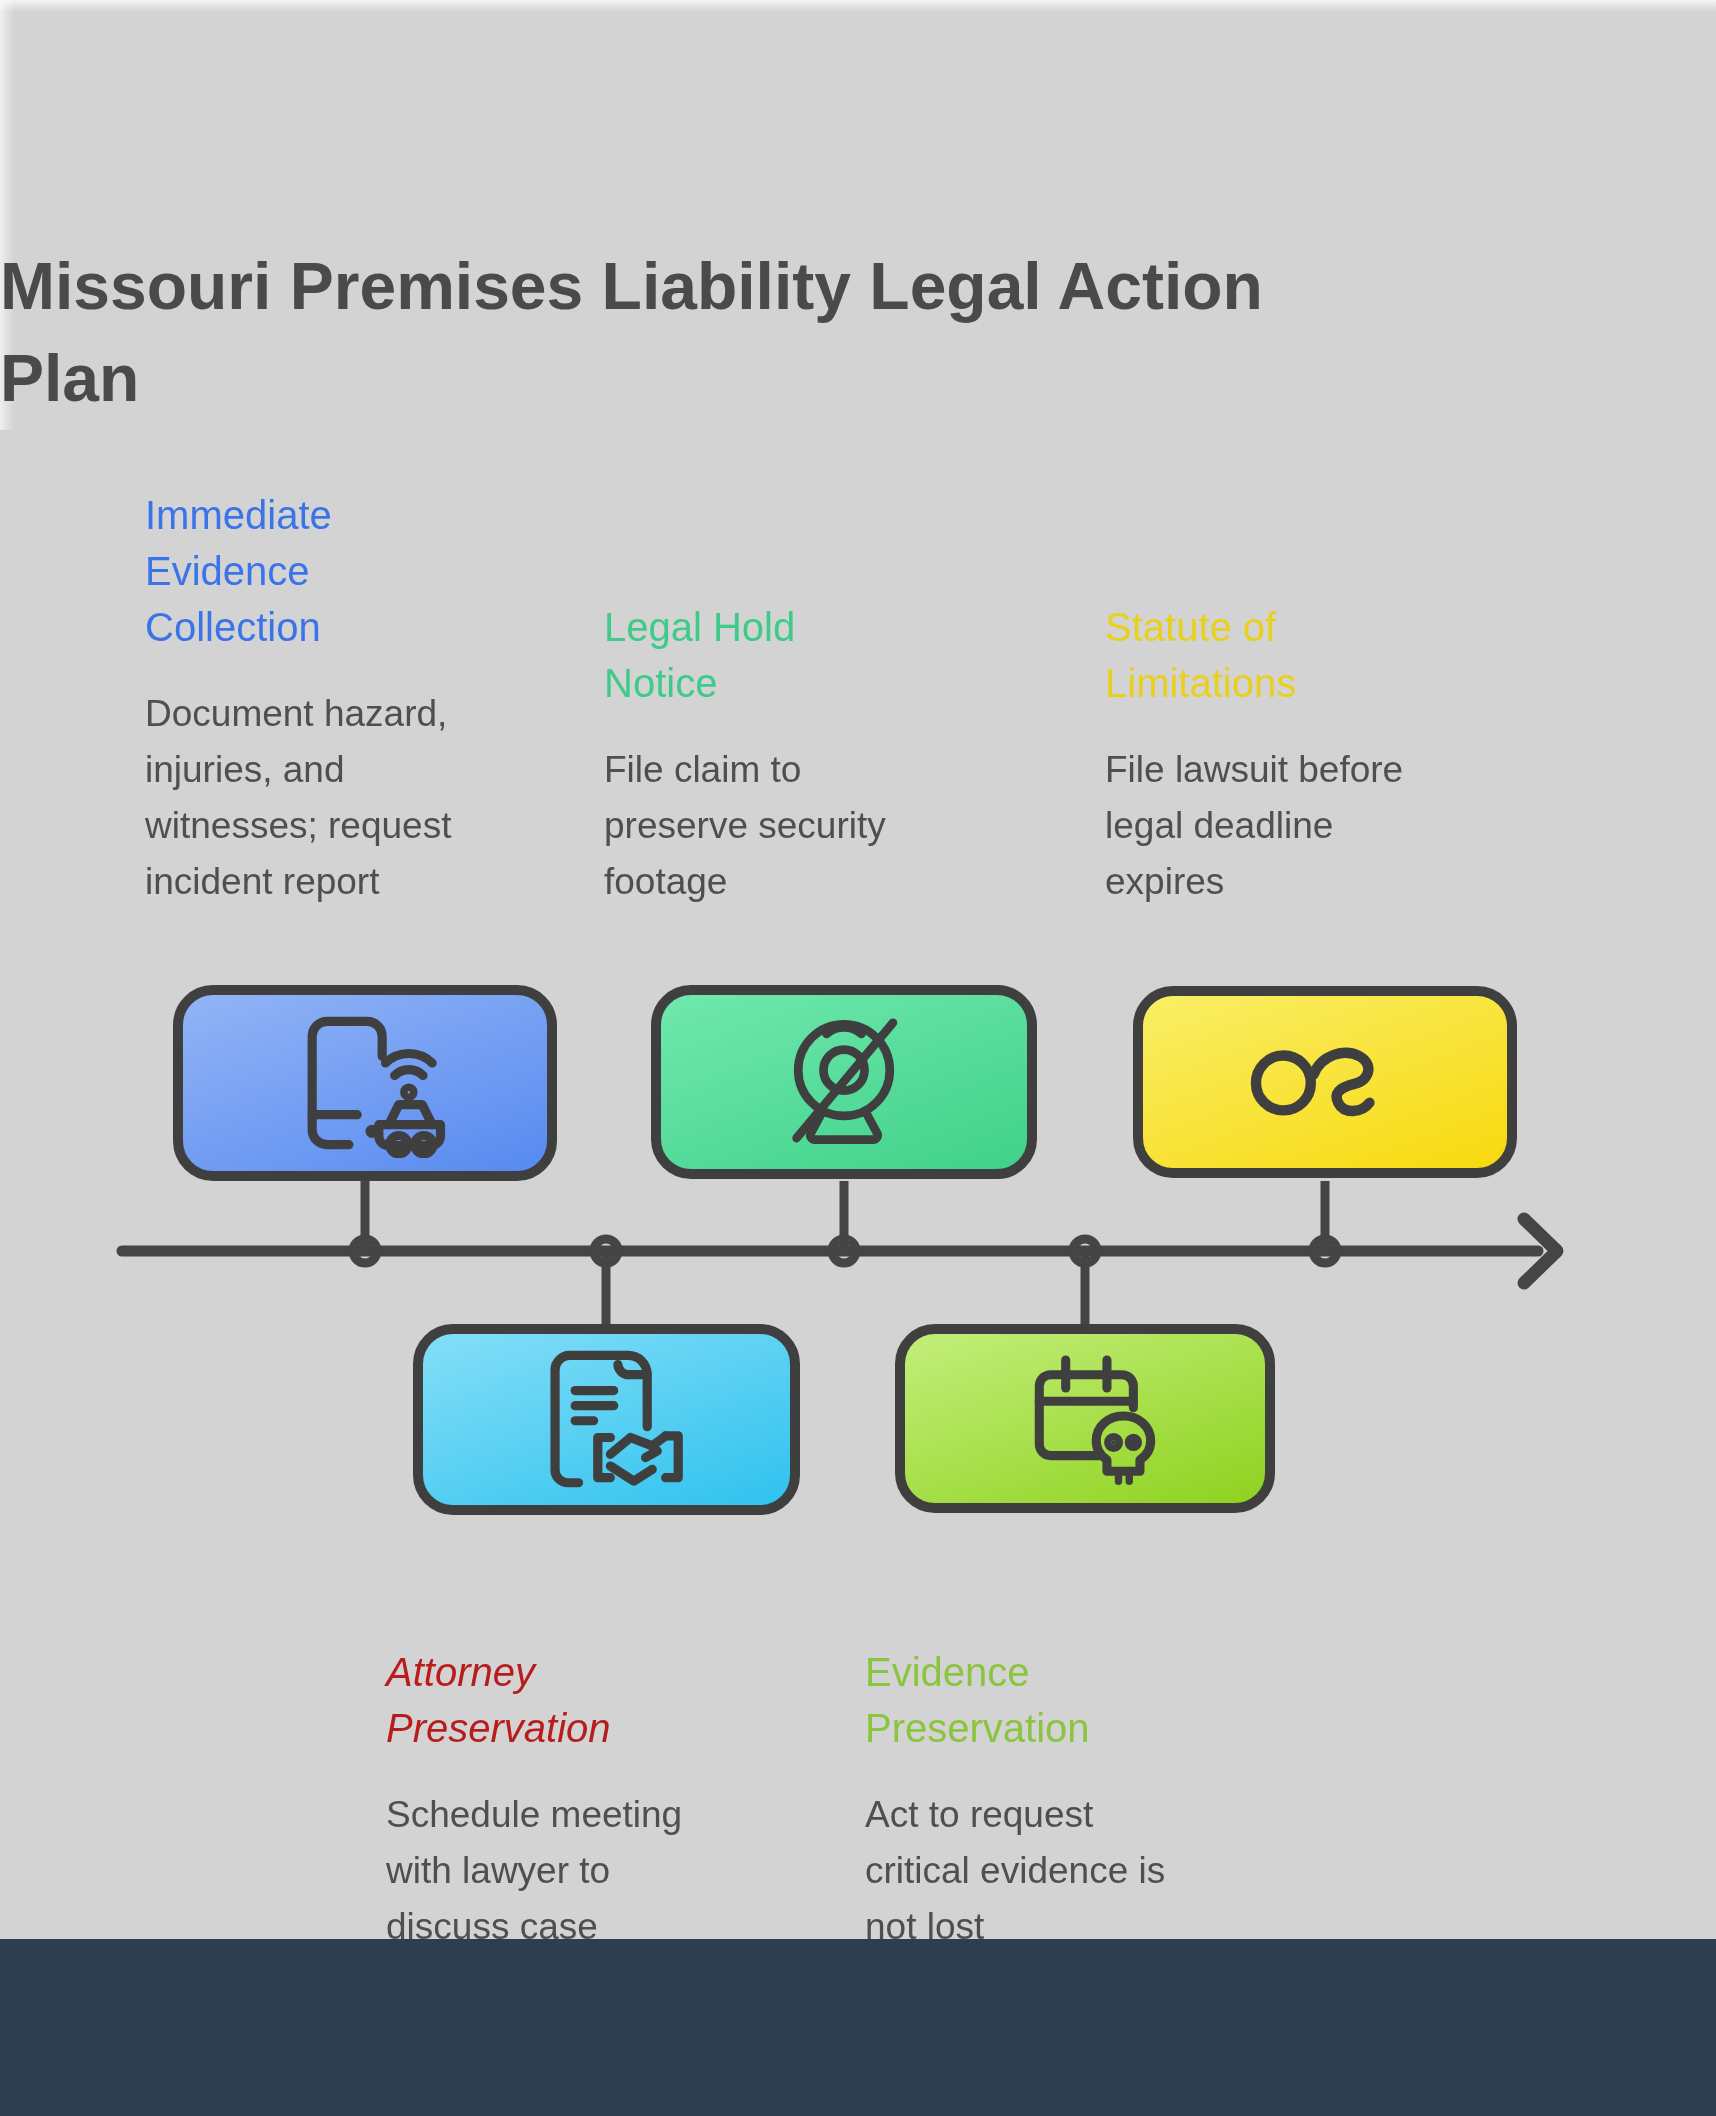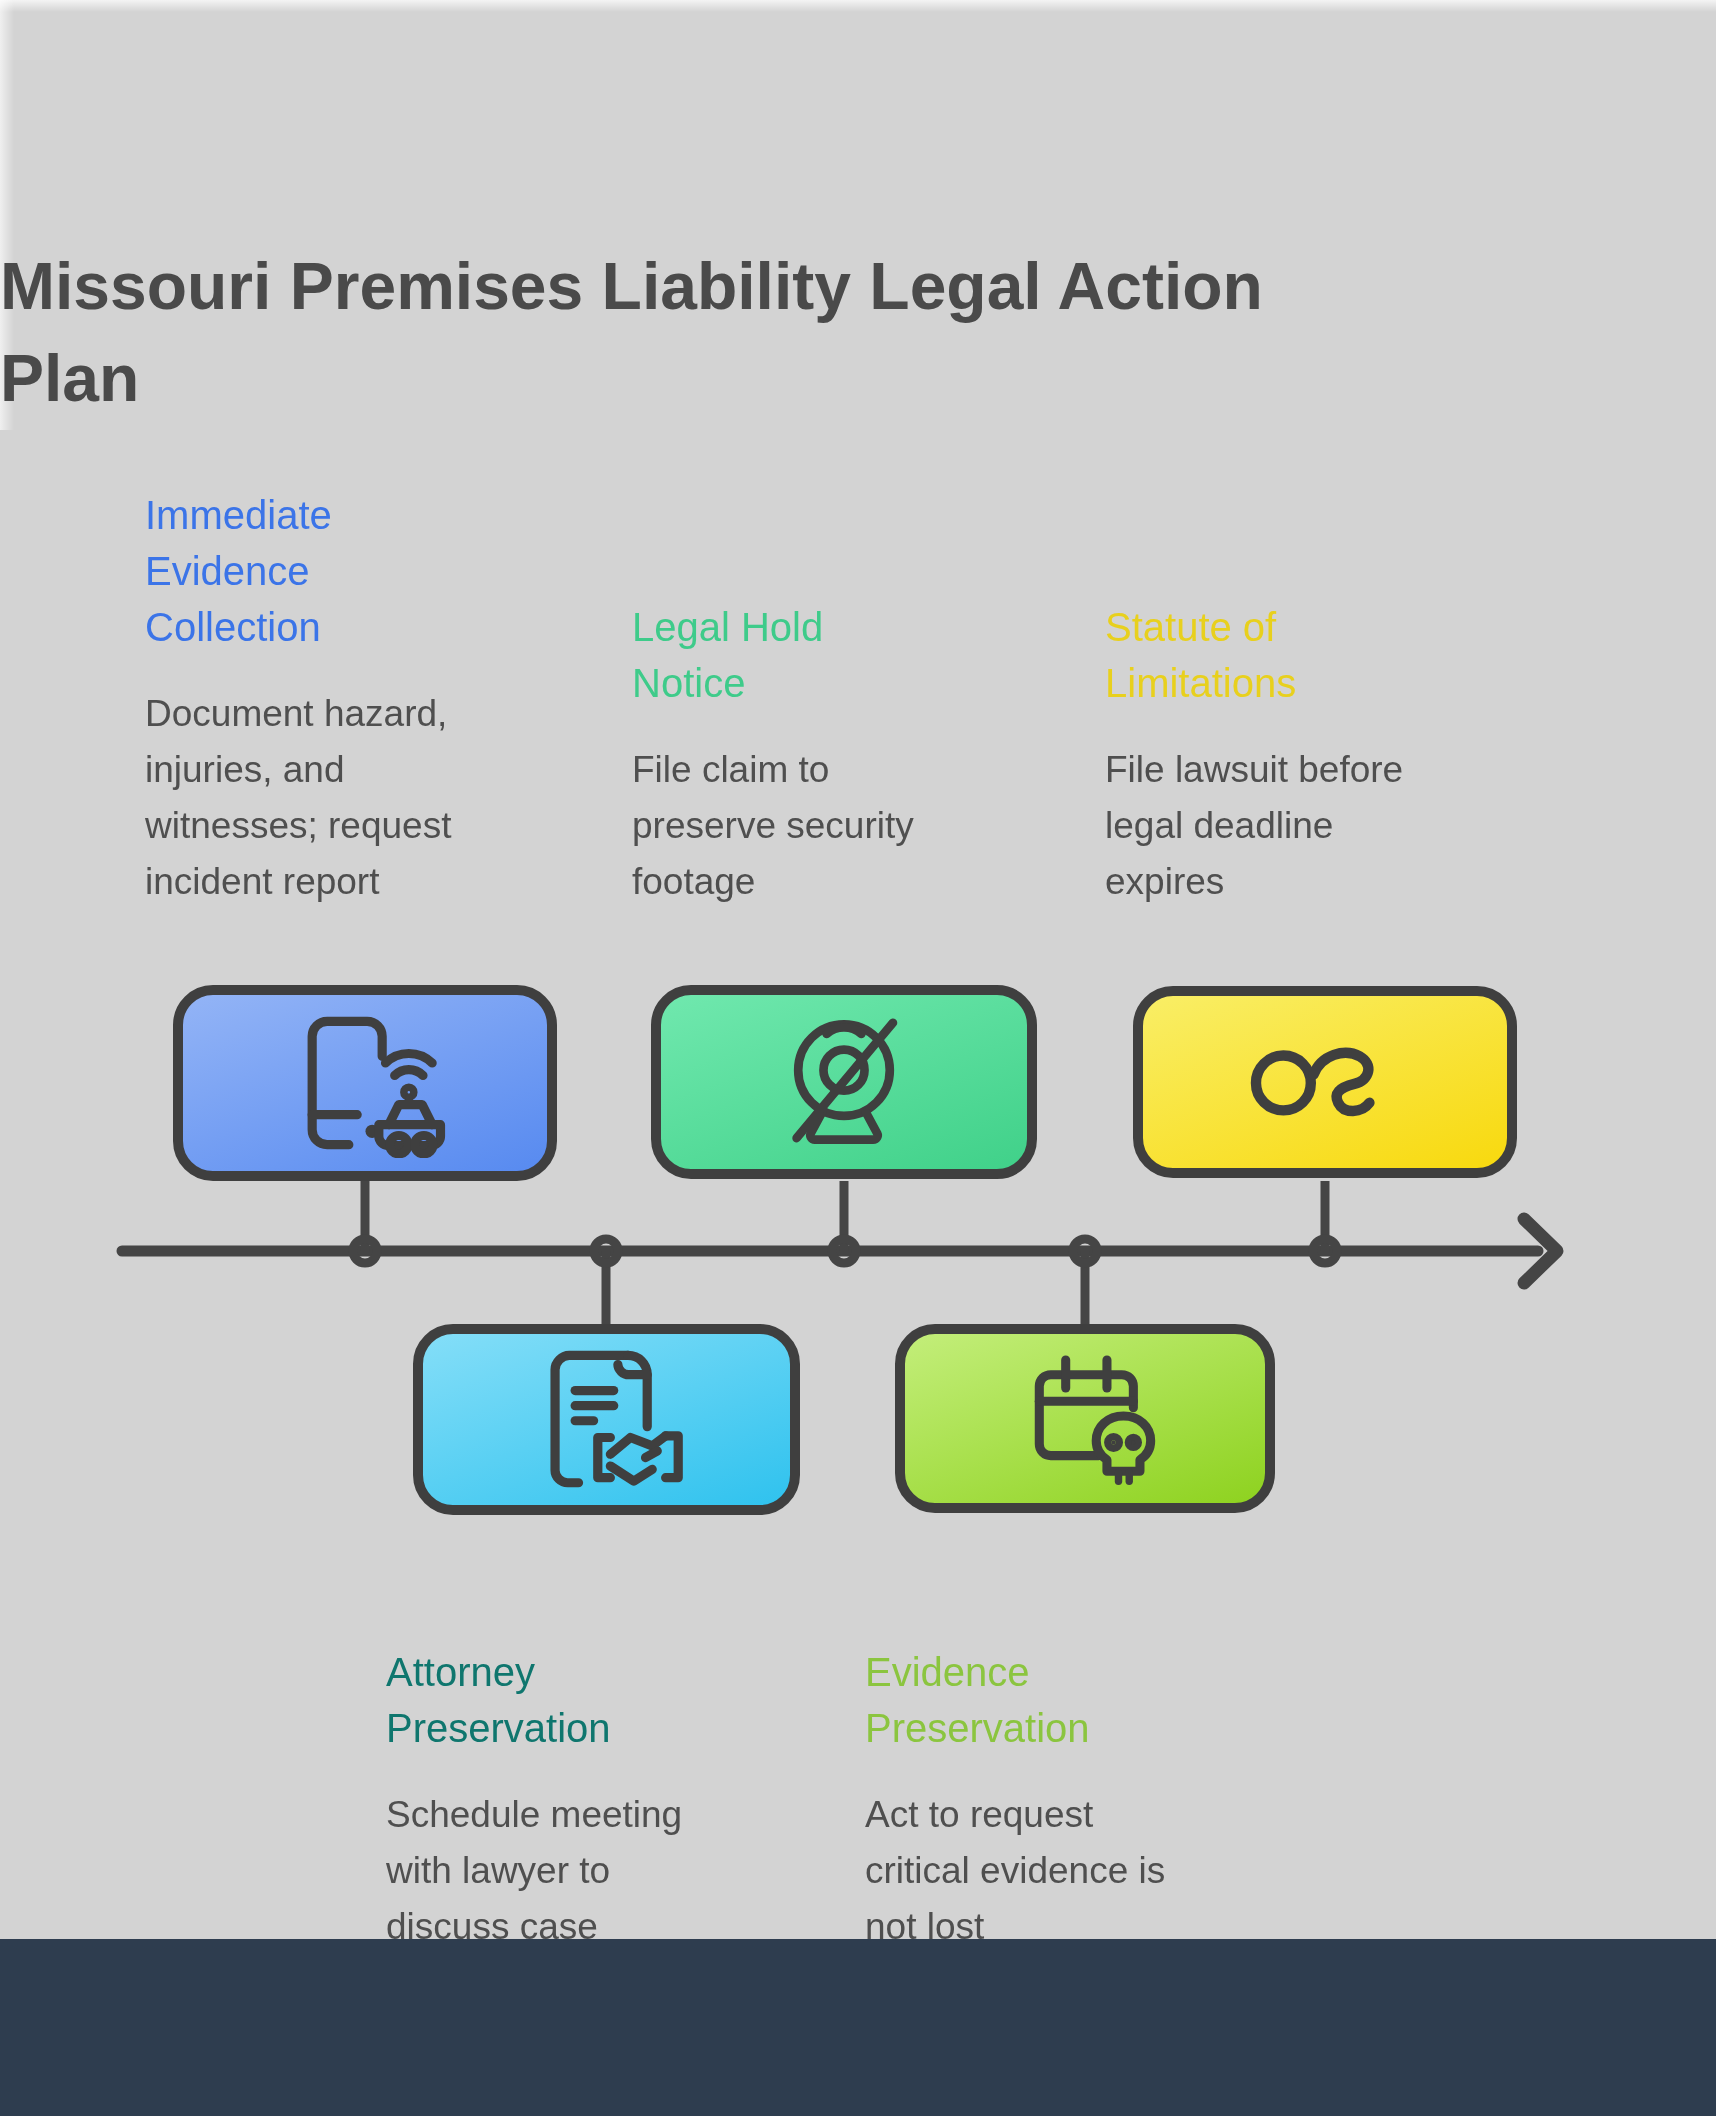--- a/index.html
+++ b/index.html
@@ -19,21 +19,21 @@
   }
   .title span{display:block;}
 
   .col{position:absolute;}
   .col span{display:block;}
   .col-title{font-size:40px;line-height:56px;font-weight:400;}
   .col-desc{font-size:37px;line-height:56px;color:#4f4f4f;margin-top:31px;}
 
   
   .c1{left:145px;width:440px;bottom:1206px;}
-  .c2{left:632px;width:440px;bottom:1206px;}
+  .c2{left:604px;width:440px;bottom:1206px;}
   .c3{left:1105px;width:440px;bottom:1206px;}
   
   .c4{left:386px;width:440px;top:1644px;}
   .c5{left:865px;width:440px;top:1644px;}
 
   .box{
     position:absolute;box-sizing:border-box;
     border:10px solid #3f3f3f;border-radius:40px;
     display:flex;align-items:center;justify-content:center;
   }
@@ -177,21 +177,21 @@
   </div>
 
   <div class="box b5" style="background: linear-gradient(160deg, rgb(249, 238, 102) 0%, rgb(248, 217, 14) 100%);">
     <svg class="ic" width="190" height="104" viewBox="0 0 200 110">
       <circle cx="56" cy="56" r="29"></circle>
       <path d="M88 47 C 96 26 121 19 137 28 C 151 36 148 53 131 57 C 115 61 109 67 114 77 C 120 89 139 88 147 77"></path>
     </svg>
   </div>
 
   <div class="col c4">
-    <div class="col-title" style="color: #0f766e;">
+    <div class="col-title" style="color: #b91c1c; font-style: italic;">
       <span>Attorney</span>
       <span>Preservation</span>
     </div>
     <div class="col-desc">
       <span>Schedule meeting</span>
       <span>with lawyer to</span>
       <span>discuss case</span>
     </div>
   </div>
 

